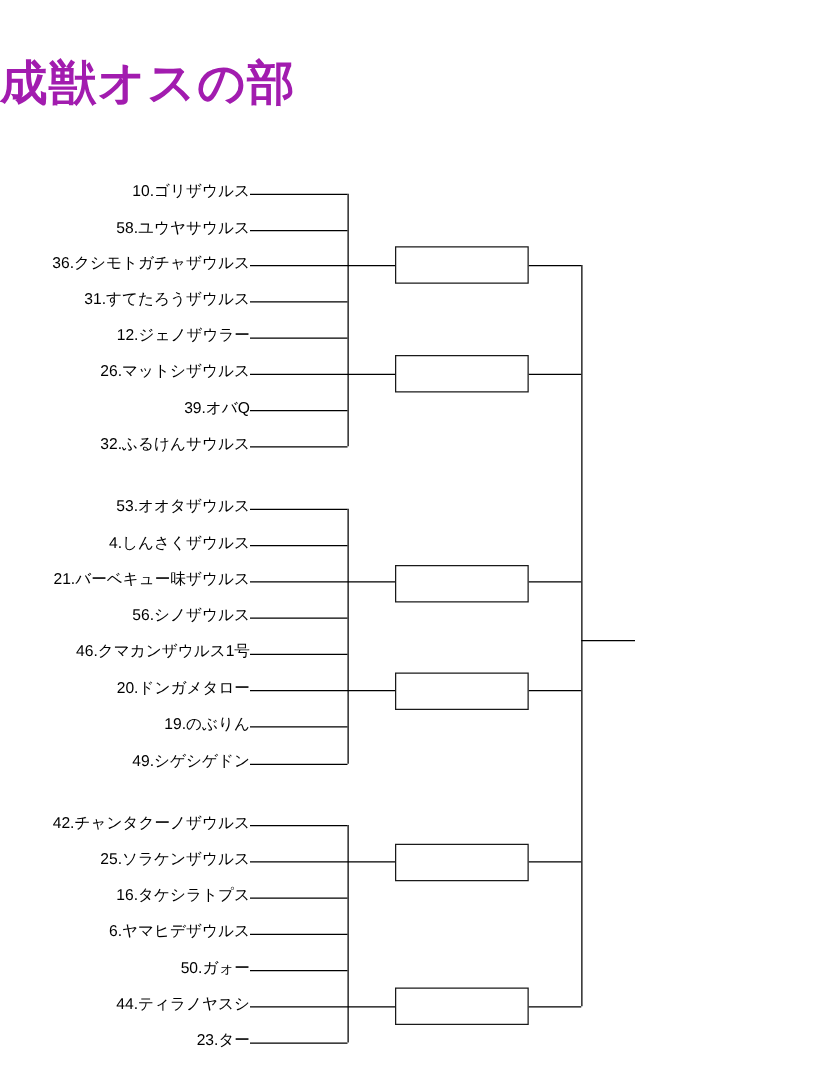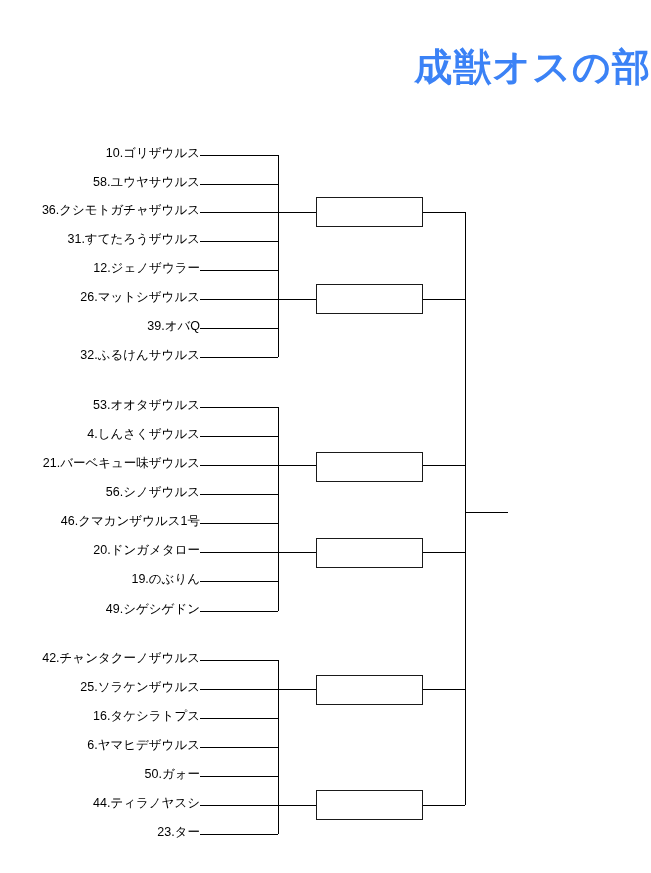--- a/index.html
+++ b/index.html
@@ -21,26 +21,26 @@
     left: 0; top: 0;
     width: 651px;
     height: 873px;
   }
 
   .title {
     position: absolute;
     left: 0;
     top: 44px;
     width: 651px;
-    text-align: right;
+    text-align: left;
     font-size: 38px;
     font-weight: bold;
     letter-spacing: 1px;
     line-height: 46px;
-    color: #3b82f6;
+    color: #a21caf;
     white-space: nowrap;
   }
 
   
   .entry {
     position: absolute;
     right: 451px;           
     width: 260px;
     text-align: right;
     font-size: 12.5px;

